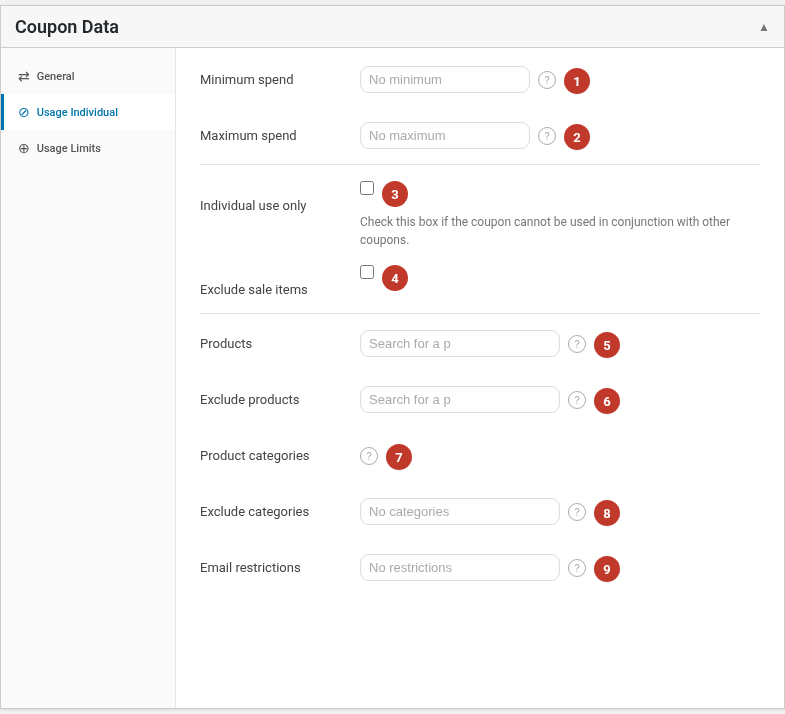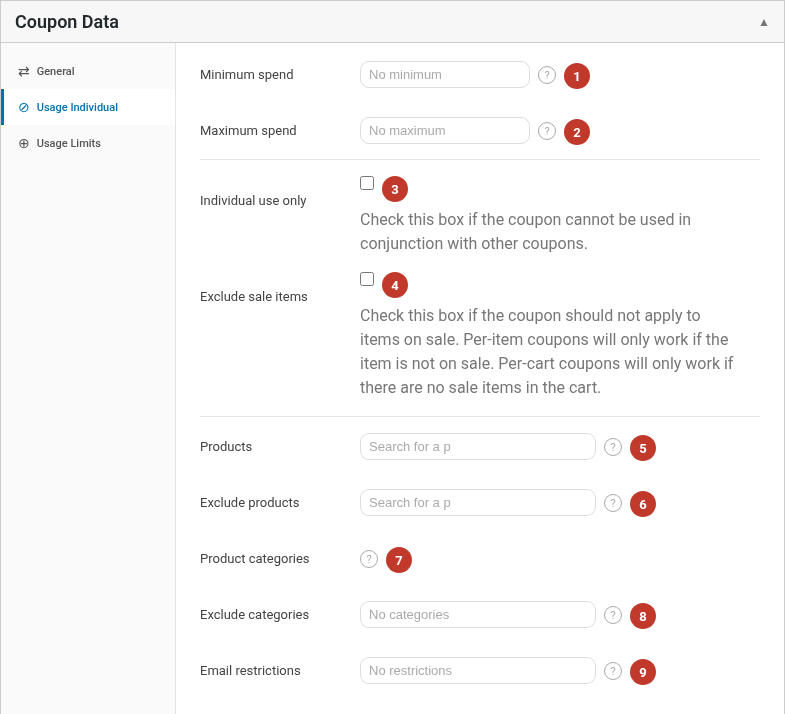--- a/index.html
+++ b/index.html
@@ -96,21 +96,21 @@
       border: 1px solid #ddd;
       border-radius: 9px;
       font-size: 13px;
       color: #777;
       background: #fff;
     }
     .form-input::placeholder {
       color: #aaa;
     }
     .form-input.full-width {
-      width: 236px;
+      width: 200px;
     }
     .help-icon {
       display: inline-flex;
       align-items: center;
       justify-content: center;
       width: 18px;
       height: 18px;
       border-radius: 50%;
       border: 1px solid #aaa;
       color: #aaa;
@@ -150,21 +150,21 @@
       flex: 1;
       display: flex;
       flex-direction: column;
     }
     .checkbox-with-badge {
       display: flex;
       align-items: flex-start;
       gap: 8px;
     }
     .help-text {
-      font-size: 16px;
+      font-size: 12px;
       color: #777;
       margin-top: 6px;
       line-height: 1.5;
       max-width: 380px;
     }
     input[type="checkbox"] {
       width: 14px;
       height: 14px;
       margin-top: 2px;
       cursor: pointer;
@@ -235,21 +235,20 @@
         </div>
       </div>
 
       <div class="checkbox-row with-border" style="padding-bottom: 16px; border-bottom: 1px solid #e5e5e5; margin-bottom: 16px;">
         <div class="checkbox-label">Exclude sale items</div>
         <div class="checkbox-field">
           <div class="checkbox-with-badge">
             <input type="checkbox" style="">
             <span class="badge">4</span>
           </div>
-          <div class="help-text">Check this box if the coupon should not apply to items on sale. Per-item coupons will only work if the item is not on sale. Per-cart coupons will only work if there are no sale items in the cart.</div>
         </div>
       </div>
 
       <div class="form-row">
         <div class="form-label">Products</div>
         <div class="form-field">
           <input type="text" class="form-input full-width" placeholder="Search for a p" style="">
           <span class="help-icon">?</span>
           <span class="badge">5</span>
         </div>

